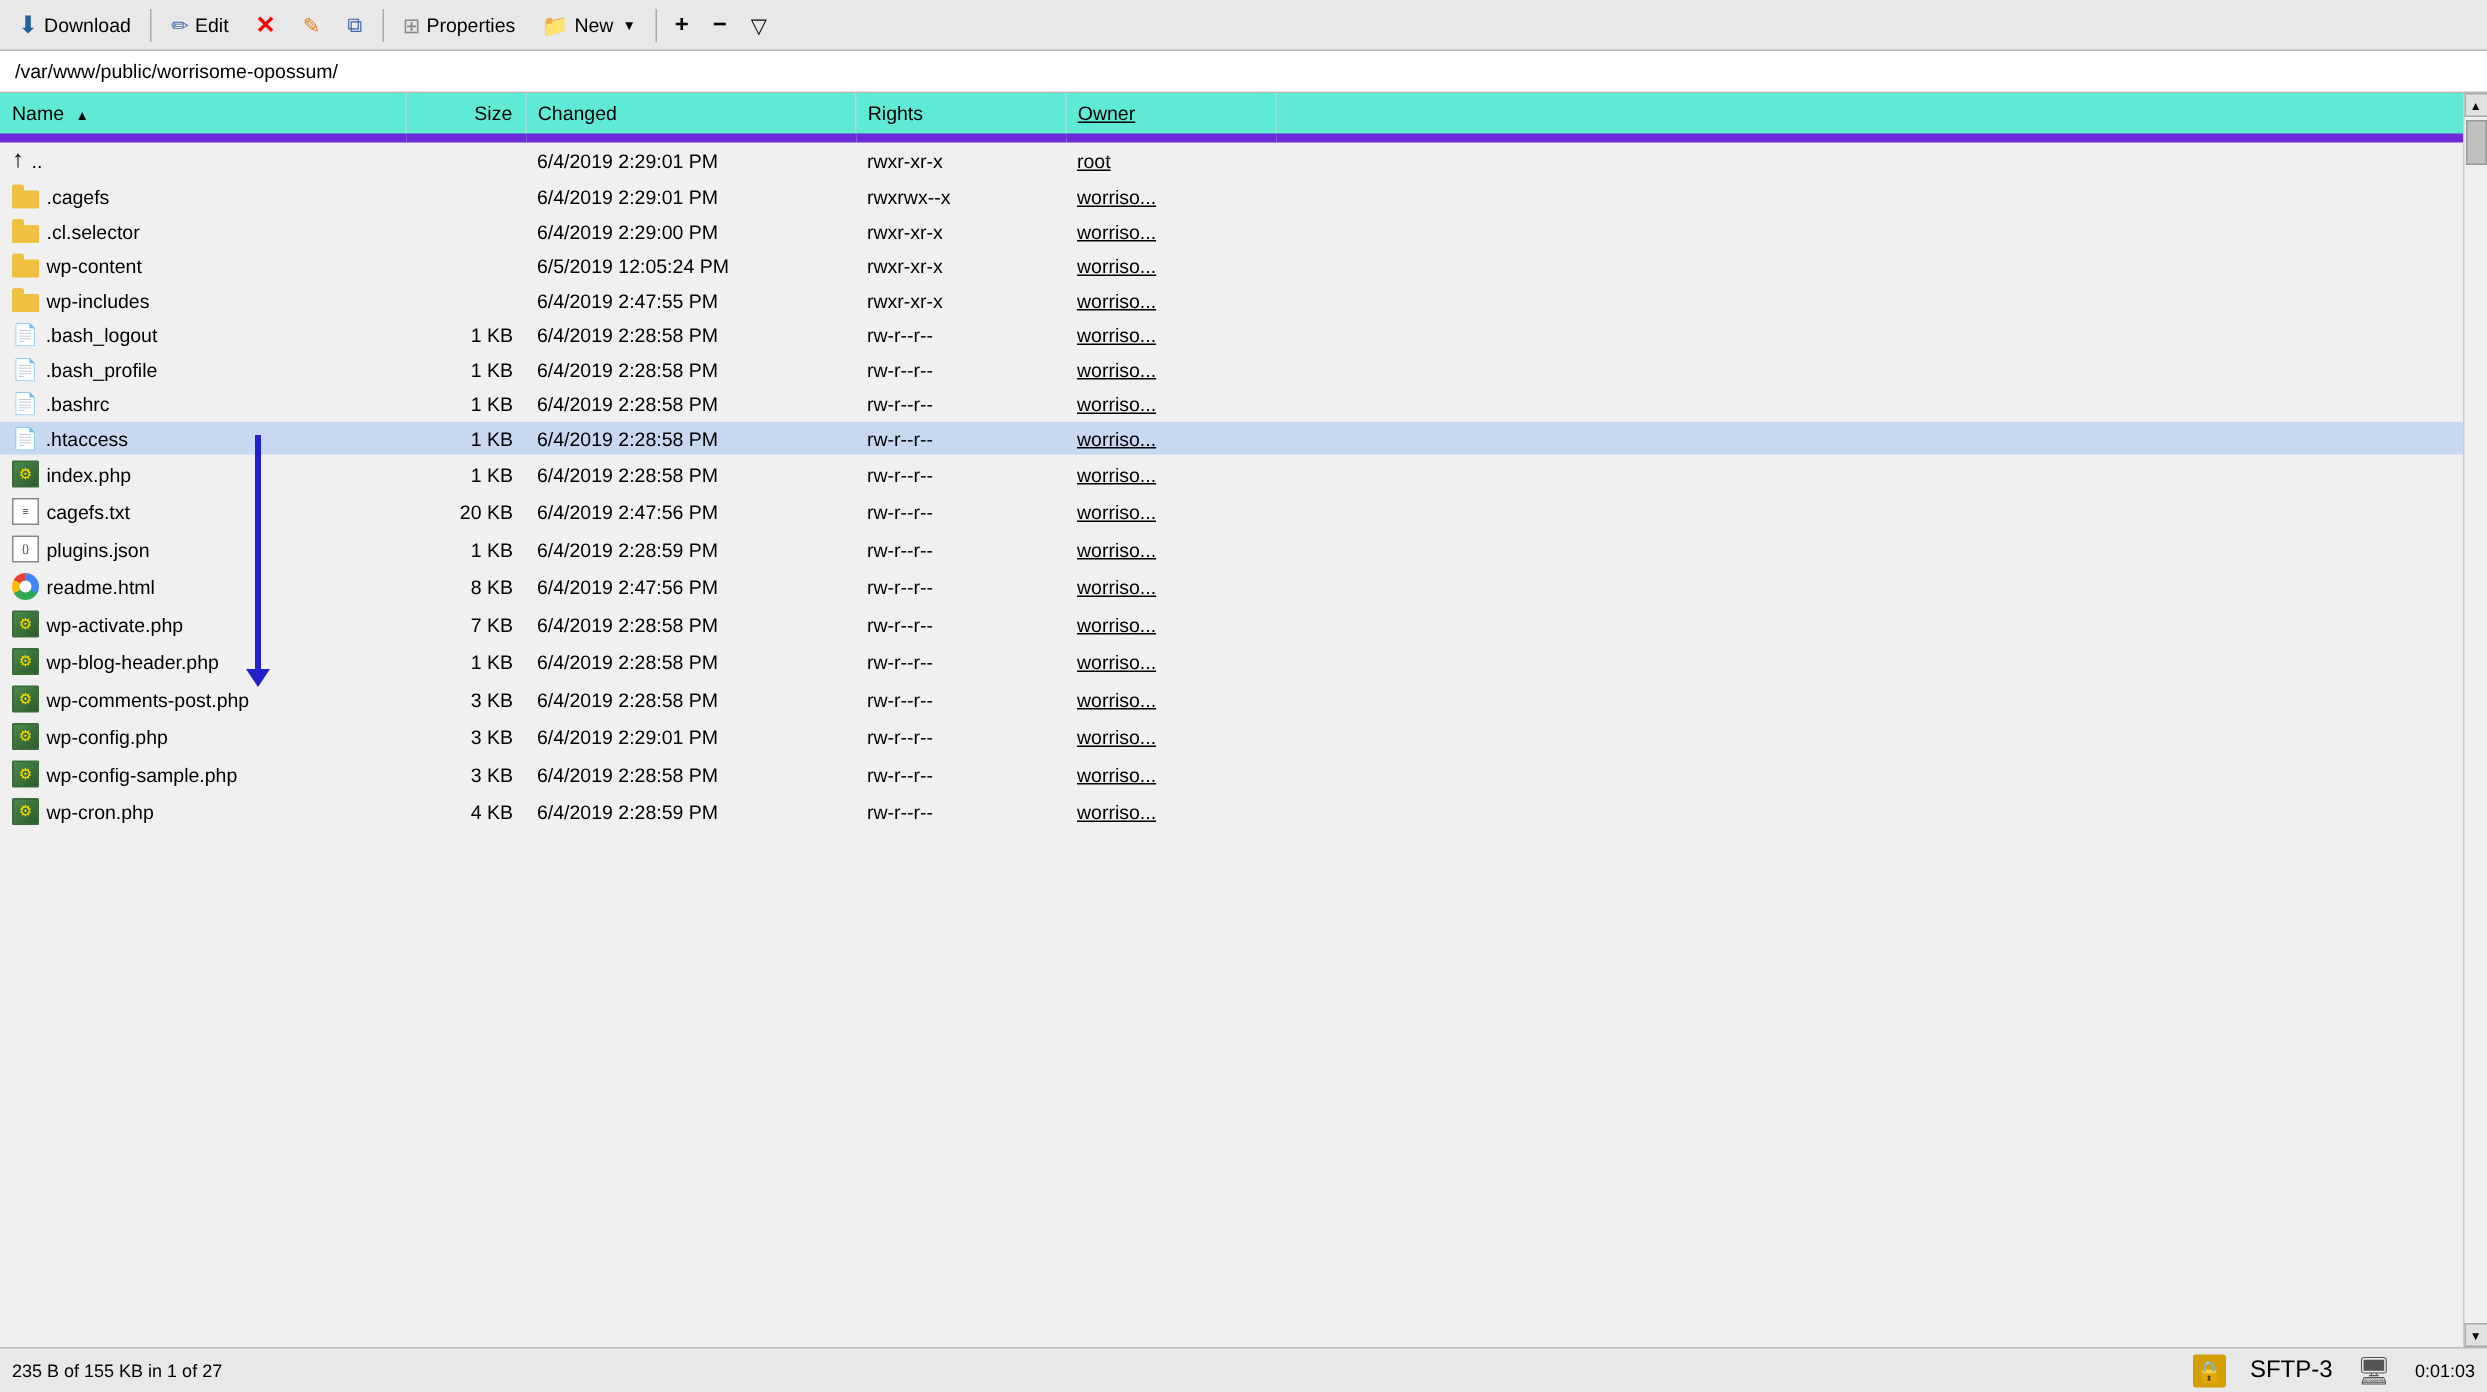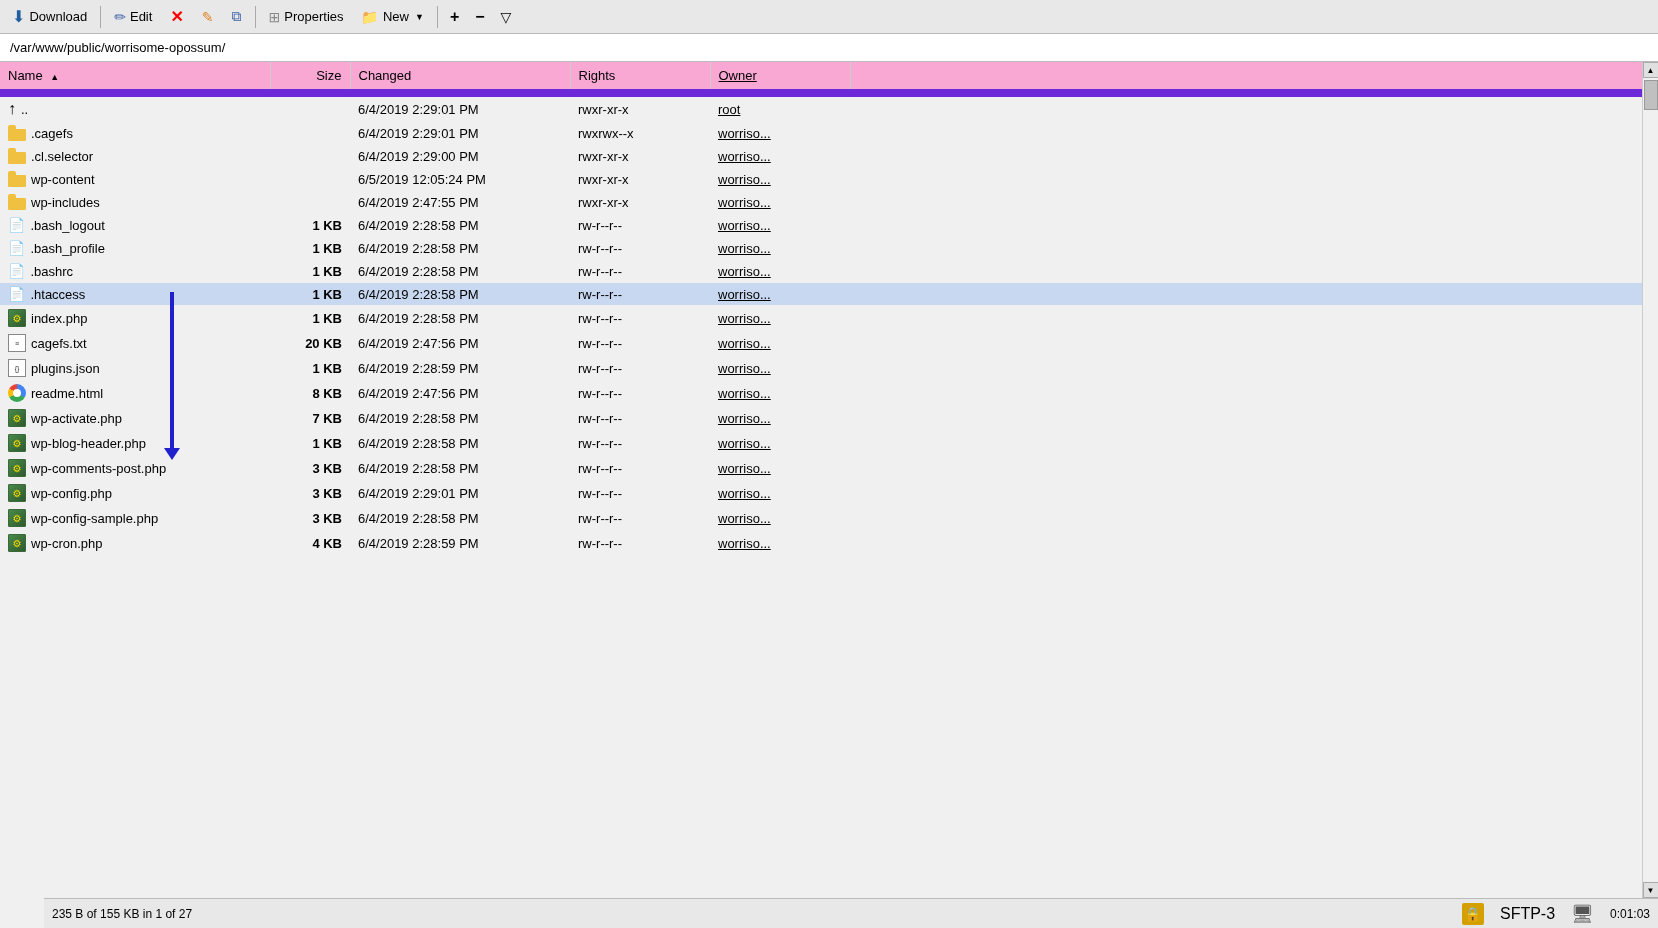--- a/index.html
+++ b/index.html
@@ -169,21 +169,20 @@
     
     .status-bar {
       background: #e8e8e8;
       border-top: 1px solid #bbb;
       padding: 4px 8px;
       font-size: 12px;
       display: flex;
       align-items: center;
       justify-content: space-between;
       height: 30px;
-      margin-left: 44px;
     }
 
     .status-right {
       display: flex;
       align-items: center;
       gap: 16px;
     }
 
     .status-icon {
       width: 22px;
@@ -292,42 +291,42 @@
     .header-table {
       width: 100%;
       border-collapse: collapse;
       table-layout: fixed;
     }
     .header-table th {
       text-align: left;
       padding: 6px 8px;
       font-weight: normal;
       border-right: 1px solid #ccc;
-      border-bottom: 8px solid #6d28d9;
-      background: #f9a8d4;
+      border-bottom: 6px solid #6d28d9;
+      background: #5eead4;
       cursor: pointer;
       user-select: none;
     }
 
     .data-table {
       width: 100%;
       border-collapse: collapse;
       table-layout: fixed;
     }
     .data-table td {
       padding: 3px 8px;
       white-space: nowrap;
       overflow: hidden;
       text-overflow: ellipsis;
     }
     .data-table tr.selected {
       background: #c8d8f0;
     }
 
-    .size-col { text-align: right; font-weight: bold; }
+    .size-col { text-align: right; }
 
     .col-w-name { width: 270px; }
     .col-w-size { width: 80px; }
     .col-w-changed { width: 220px; }
     .col-w-rights { width: 140px; }
     .col-w-owner { width: 140px; text-decoration: underline; }
   </style>
 </head>
 <body>
 

